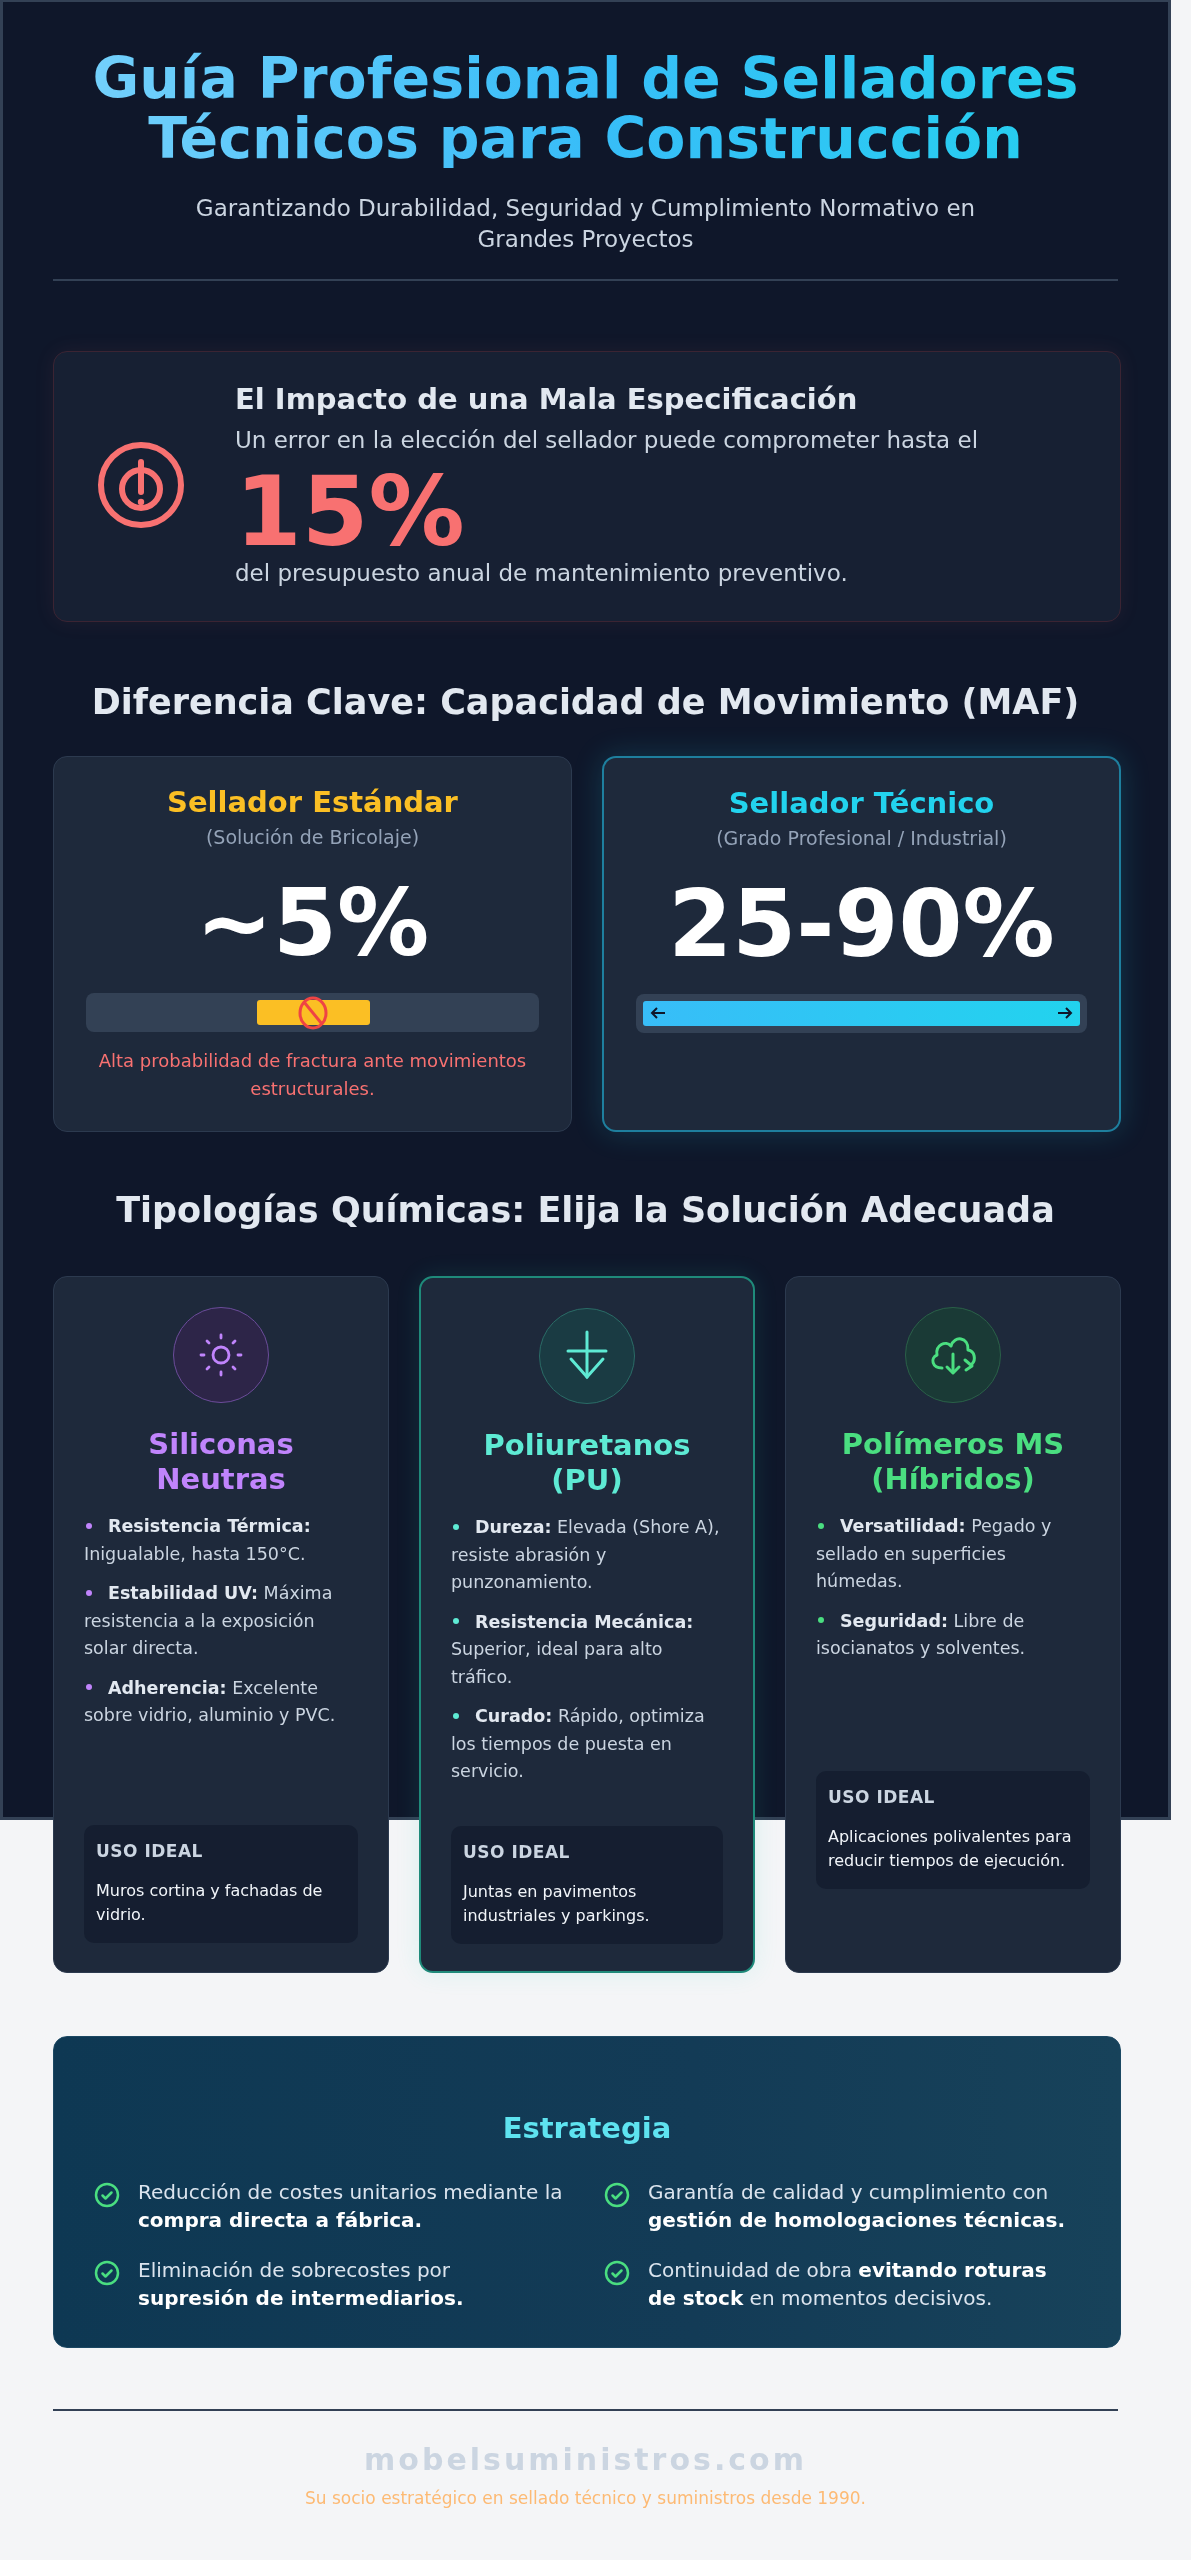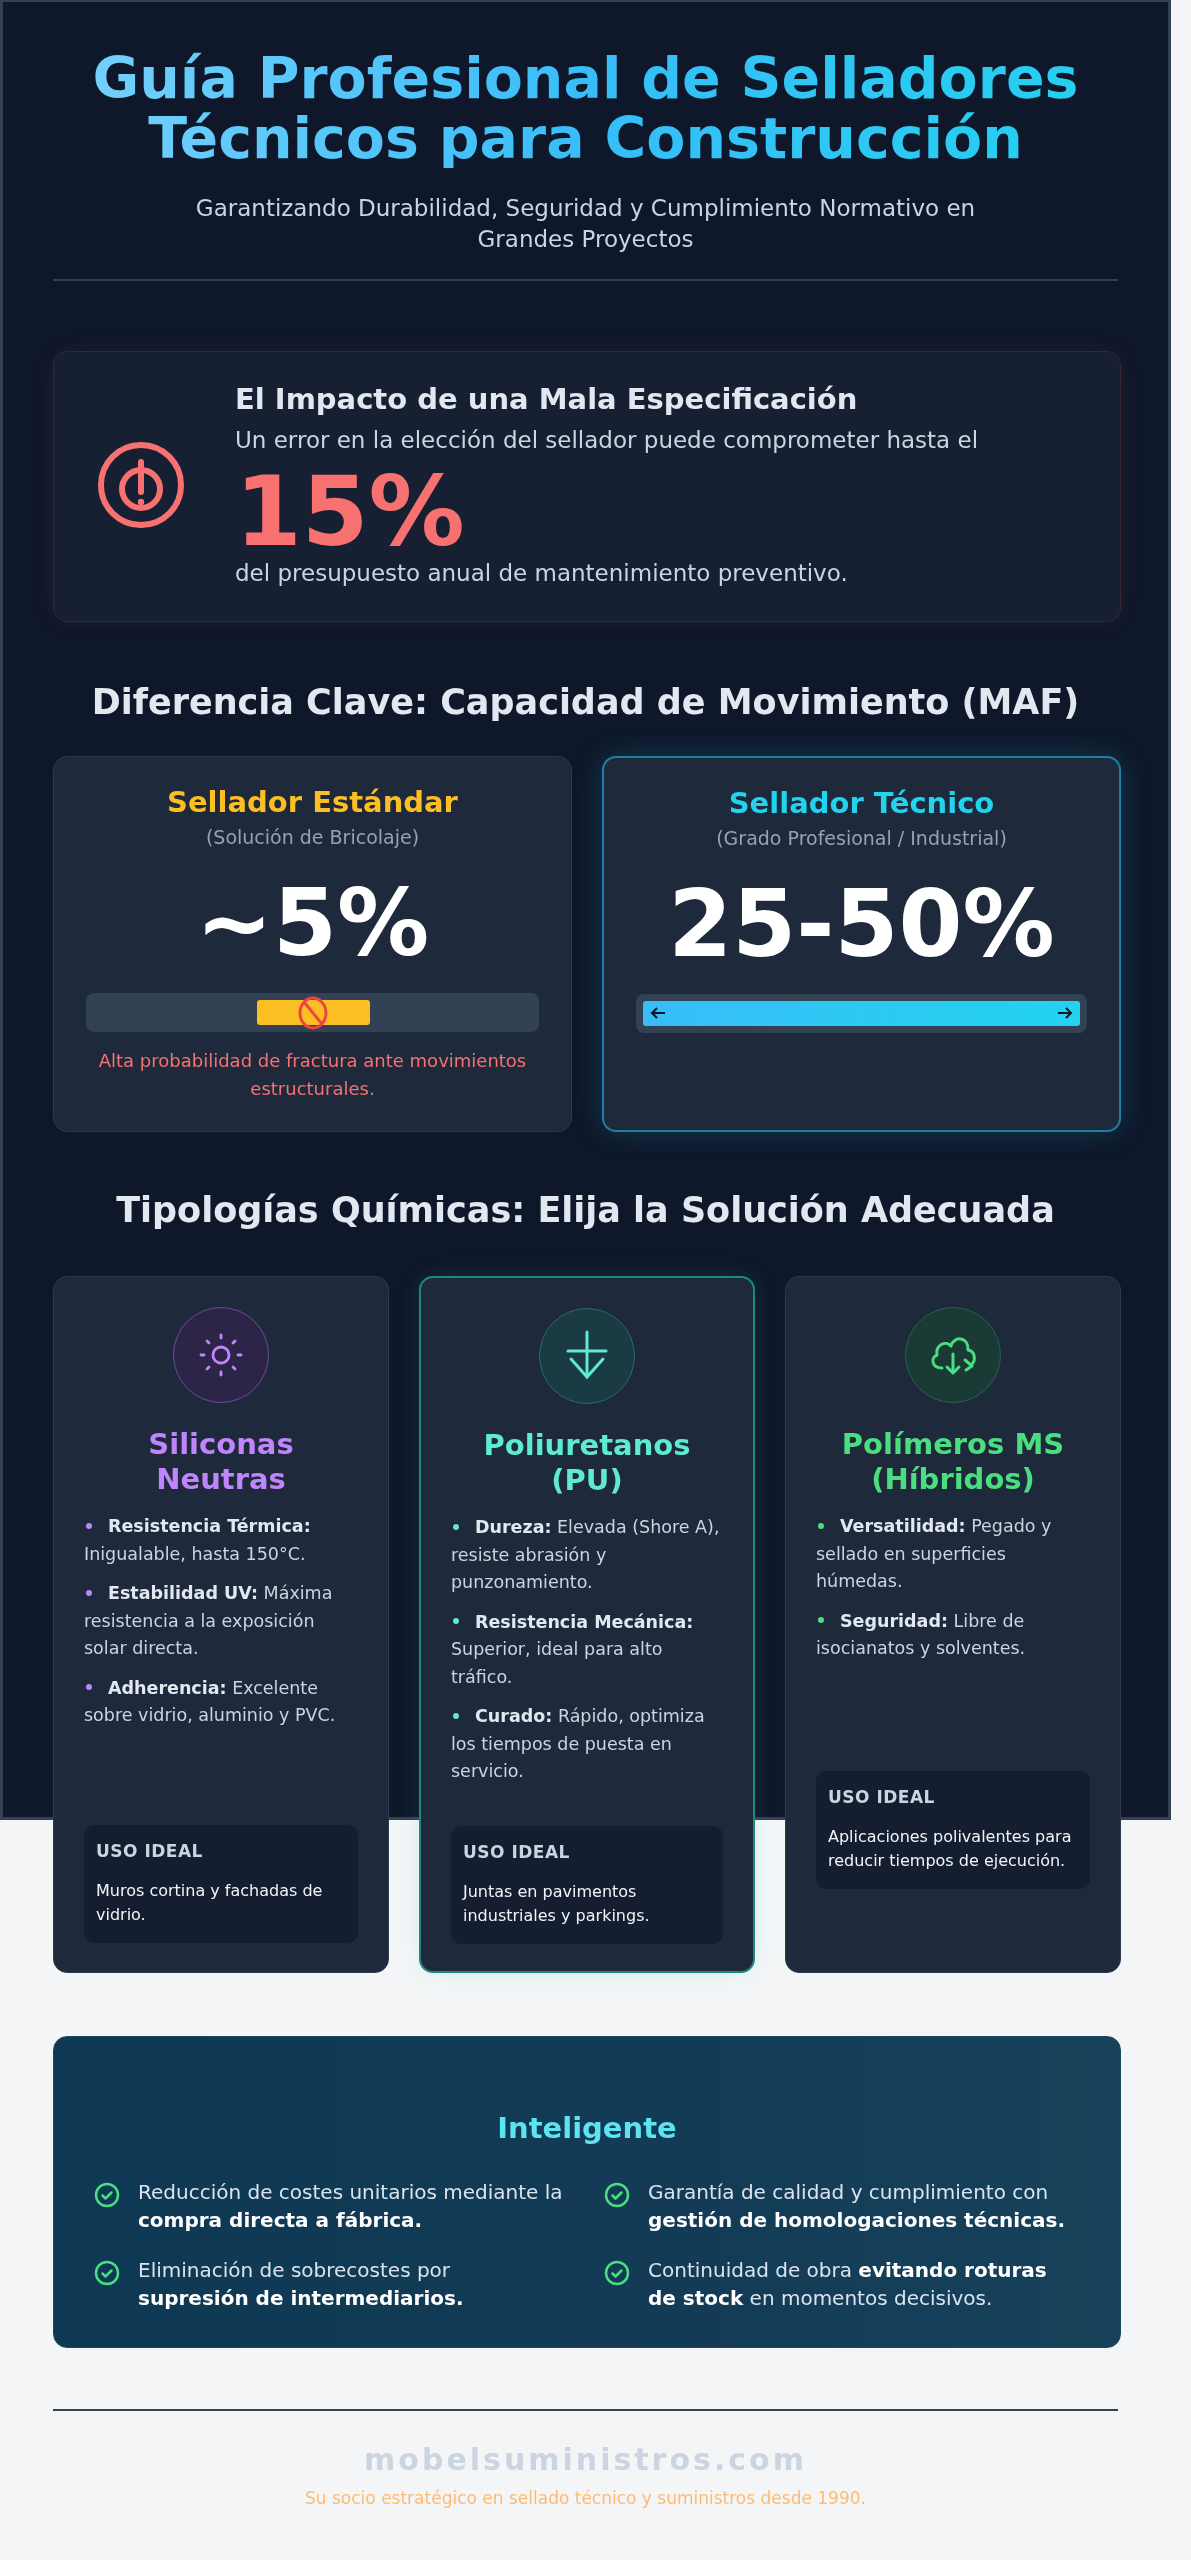--- a/index.html
+++ b/index.html
@@ -129,21 +129,21 @@
         <ellipse cx="17" cy="18" rx="13" ry="15" fill="none" stroke="#ef4444" stroke-width="3"></ellipse>
         <line x1="8" y1="7" x2="26" y2="29" stroke="#ef4444" stroke-width="3"></line>
       </svg>
     </div>
     <div class="maf-note" style="color:#f87171">Alta probabilidad de fractura ante movimientos estructurales.</div>
   </div>
 
   <div class="maf tech" style="left:599px">
     <div class="maf-h" style="color:#22d3ee">Sellador Técnico</div>
     <div class="maf-sub">(Grado Profesional / Industrial)</div>
-    <div class="maf-val">25-50%</div>
+    <div class="maf-val">25-90%</div>
     <div class="maf-track">
       <div class="maf-fill-b">
         <svg style="position:absolute;left:6px;top:5px" width="18" height="14" viewBox="0 0 18 14">
           <path d="M16 7H3M8 2L3 7l5 5" fill="none" stroke="#0f172a" stroke-width="2"></path>
         </svg>
         <svg style="position:absolute;right:6px;top:5px" width="18" height="14" viewBox="0 0 18 14">
           <path d="M2 7h13M10 2l5 5-5 5" fill="none" stroke="#0f172a" stroke-width="2"></path>
         </svg>
       </div>
     </div>
@@ -228,21 +228,21 @@
     </ul>
     <div class="ideal" style="top:494px">
       <div class="ideal-k">USO IDEAL</div>
       <div class="ideal-v">Aplicaciones polivalentes para reducir tiempos de ejecución.</div>
     </div>
   </div>
 
   <div class="cta">
     <div class="cta-h">
       <br>
-      <span>Inteligente</span>
+      <span>Estrategia</span>
     </div>
 
     <div class="cta-item" style="left:40px;top:141px">
       <svg width="26" height="26" viewBox="0 0 26 26">
           <circle cx="13" cy="13" r="11" fill="none" stroke="#4ade80" stroke-width="2.5"></circle>
           <path d="M8.5 13.5l3 3 6-6" fill="none" stroke="#4ade80" stroke-width="2.5" stroke-linecap="round" stroke-linejoin="round"></path>
         </svg>
       <span>Reducción de costes unitarios mediante la </span><b>compra directa a fábrica.</b>
     </div>
     <div class="cta-item" style="left:550px;top:141px">

